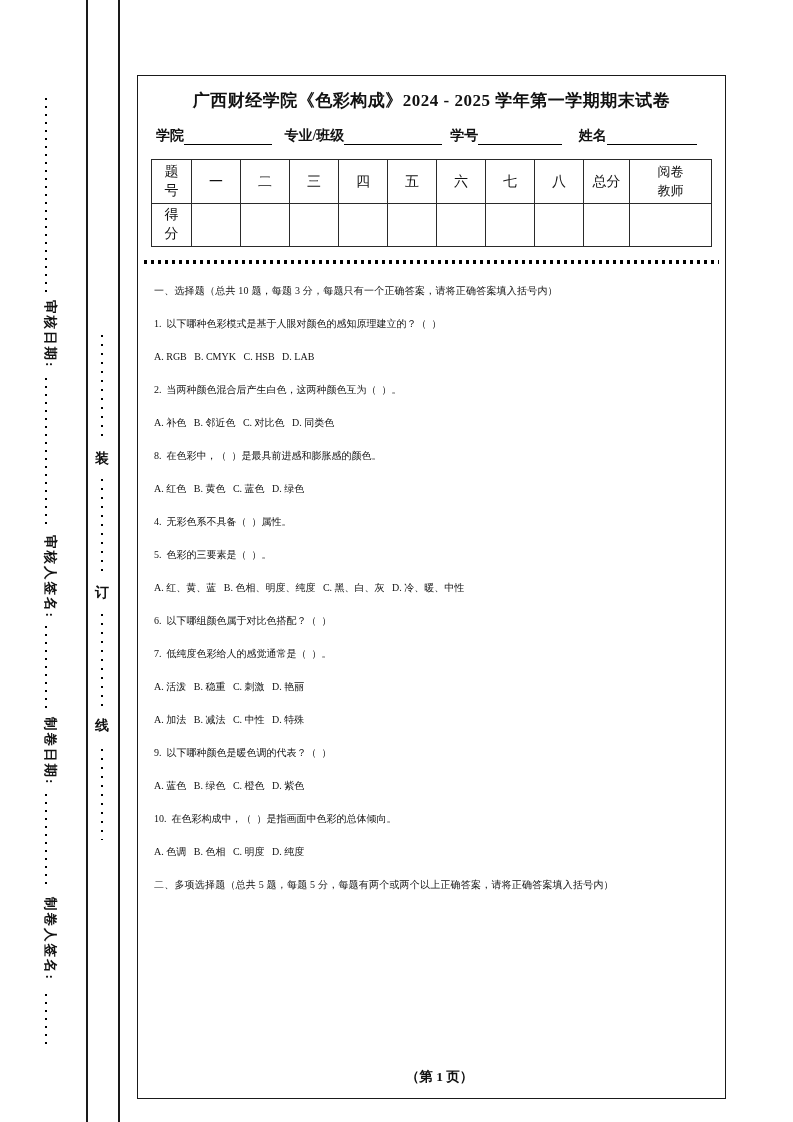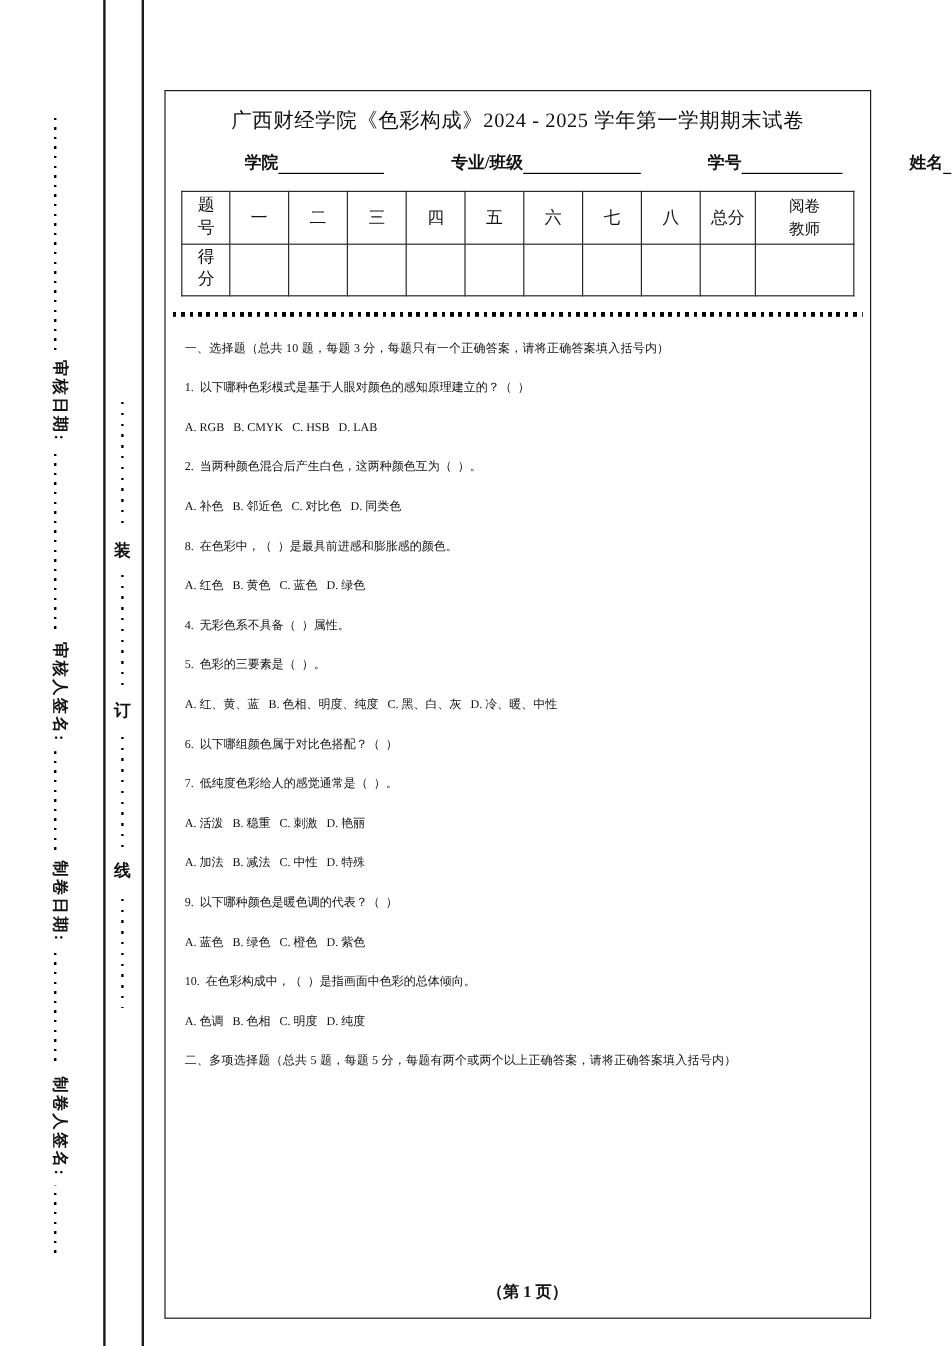--- a/index.html
+++ b/index.html
@@ -31,47 +31,47 @@
     position:absolute; left:94px; width:16px; text-align:center;
     font-size:14px; background:#fff; padding:7px 0; font-weight:bold;
   }
 
   
   .main-box {
     position:absolute; left:137px; top:75px; width:589px; height:1024px;
     border:1.6px solid #1a1a1a; background:#fff;
   }
   .title {
-    margin-top:13px; text-align:center; font-size:17px; font-weight:normal;
+    margin-top:13px; text-align:center; font-size:17px; font-weight:bold;
     letter-spacing:0.5px; white-space:nowrap;
   }
   .fields {
     display:flex; align-items:flex-end; margin:15px 18px 0 18px;
     font-size:14px; font-weight:bold;
   }
   .fields .f { display:flex; align-items:flex-end; flex:1; }
-  .fields .lbl { white-space:nowrap;margin-left:48px; }
+  .fields .lbl { white-space:nowrap; }
   .u { display:inline-block; border-bottom:1.2px solid #000; height:18px; flex:1; margin-right:8px; }
   .fields .f:last-child .u { margin-right:0; }
 
   table.score-table {
     border-collapse:collapse; margin:14px auto 0 auto; table-layout:fixed;
     font-size:14px;
   }
   table.score-table td {
     border:1.2px solid #2a2a2a; text-align:center; vertical-align:middle;
     padding:2px 1px;
   }
   table.score-table tr.r1 td { height:44px; }
   table.score-table tr.r2 td { height:40px; }
   td.c-head { width:40px; }
   td.c-num  { width:49px; }
   td.c-total{ width:46px; }
   td.c-grade{ width:82px; }
-  .vstack { display:inline-block; width:1.05em; line-height:1.35;text-align:right; }
+  .vstack { display:inline-block; width:1.05em; line-height:1.35; }
   .wrap2  { display:inline-block; width:2.15em; line-height:1.45; font-size:13px; }
 
   .dotted-sep {
     margin:13px 6px 0 6px; height:4px;
     background:repeating-linear-gradient(90deg,#000 0 3px,transparent 3px 7px);
   }
 
   .qa { padding:16px 16px 0 16px; }
   .qa p {
     font-size:10px; line-height:21px; margin:0 0 12px 0;

